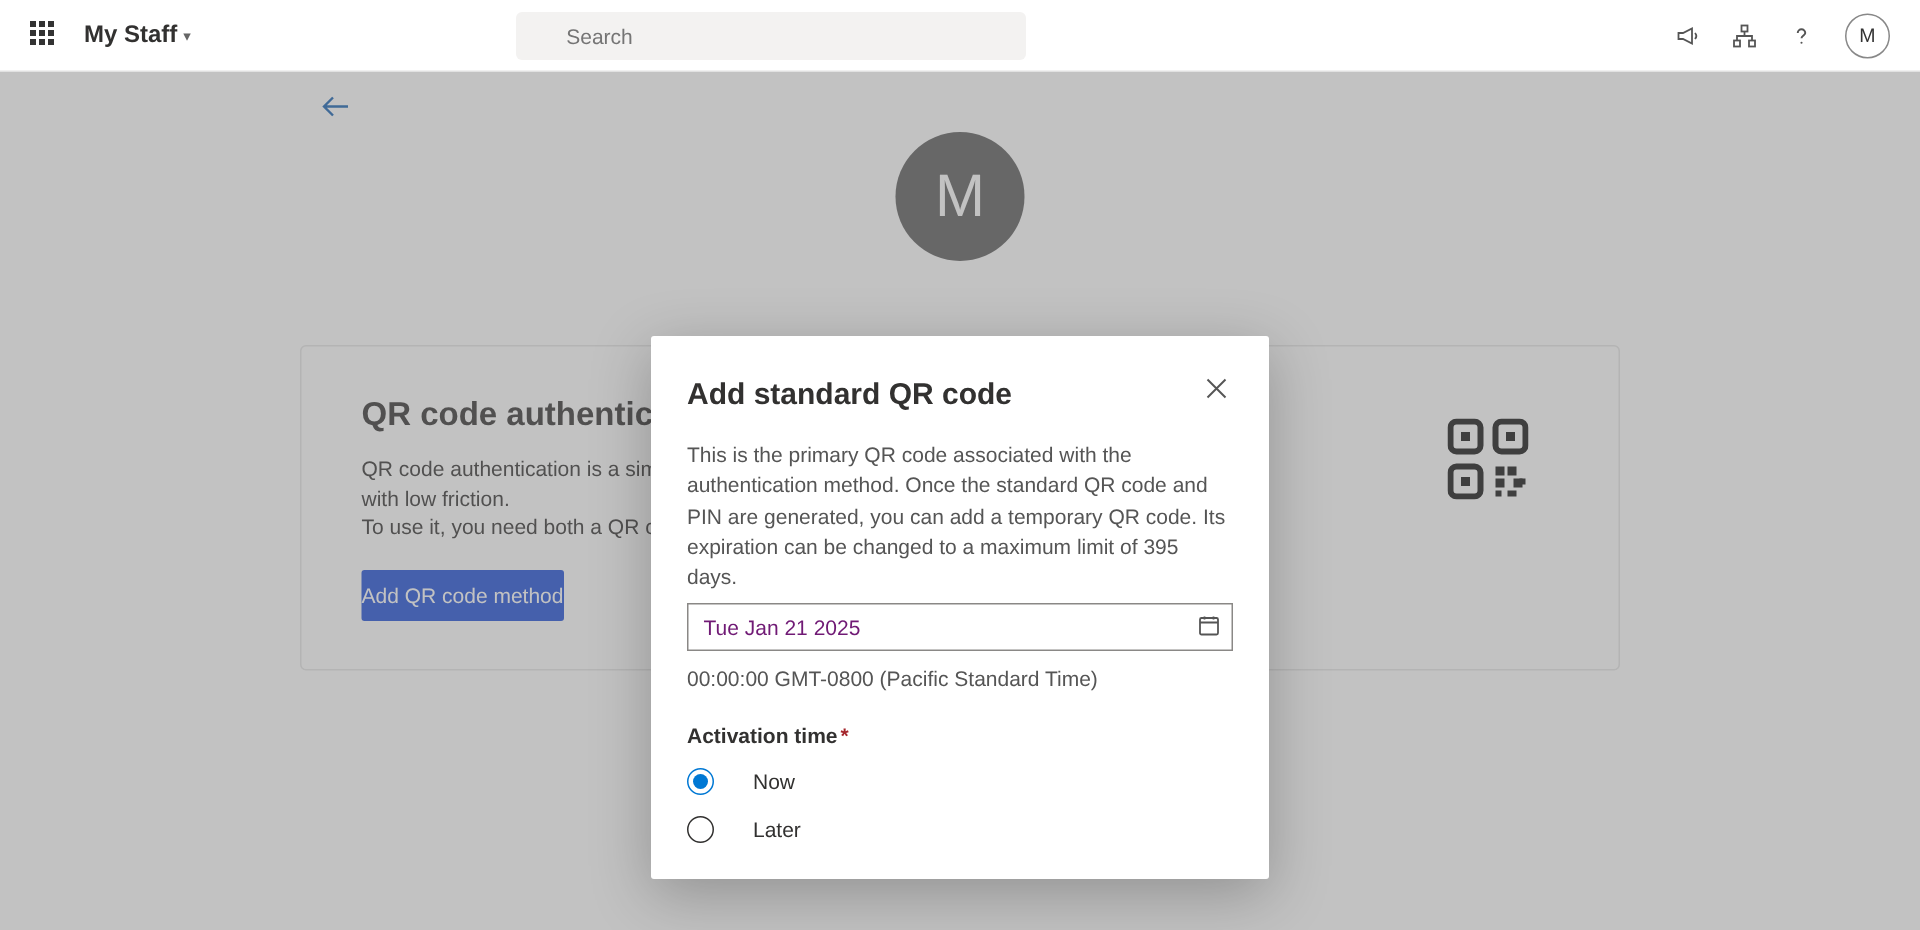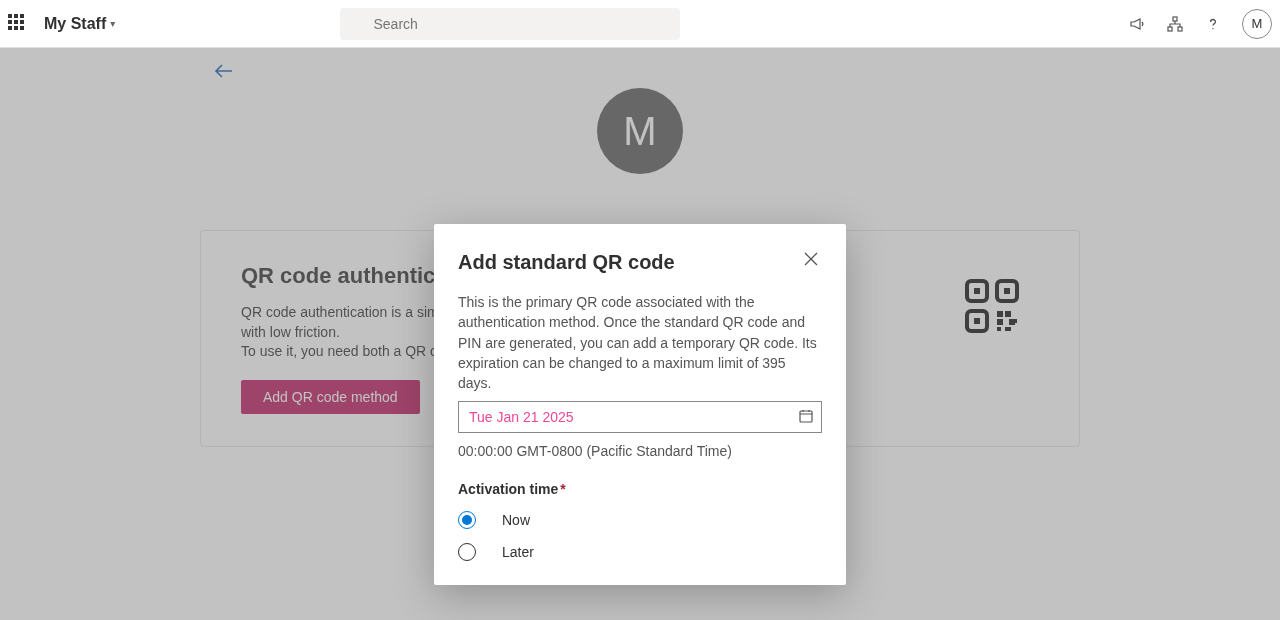--- a/index.html
+++ b/index.html
@@ -1,55 +1,55 @@
 <!DOCTYPE html>
 <html><head>
 <meta charset="utf-8">
 <style>
   * { box-sizing: border-box; margin: 0; padding: 0; }
   html, body { width: 1280px; height: 620px; font-family: "Segoe UI", Arial, sans-serif; overflow: hidden; background:#fff; }
 
   
-  .topbar { height: 48px; display:flex; align-items:center; padding:0 8px; border-bottom:1px solid #e1e1e1; }
+  .topbar { height: 48px; display:flex; align-items:center; padding:0 20px; border-bottom:1px solid #e1e1e1; }
   .waffle { width:20px; height:20px; display:grid; grid-template-columns:repeat(3,4px); grid-template-rows:repeat(3,4px); gap:2px; margin-right:16px; cursor:pointer;}
   .waffle span { background:#333; width:4px; height:4px; }
   .app-name { font-size:16px; color:#323130; font-weight:600; margin-right:4px;}
   .chev { font-size:10px; color:#666; cursor:pointer;}
   .search-wrap { margin-left:auto; margin-right:auto; }
   .searchbox { width:340px; height:32px; background:#f3f2f1; border:none; border-radius:4px; padding:0 12px 0 34px; font-size:14px; color:#555; position:relative;}
   .search-holder { position:relative; }
   .search-holder .sicon { position:absolute; left:10px; top:7px; color:#555; }
   .topicons { display:flex; align-items:center; gap:20px; color:#555; margin-left:auto;}
   .topicons .ticon { width:18px; height:18px; cursor:pointer; display:flex; align-items:center; justify-content:center;}
   .avatar-small { width:30px; height:30px; border:1px solid #888; border-radius:50%; display:flex; align-items:center; justify-content:center; font-size:13px; color:#333; cursor:pointer;}
 
   
   .page { position:relative; height:calc(100% - 48px); }
   .backarrow { position:absolute; left:214px; top:14px; color:#0A66C2; cursor:pointer; font-size:18px; }
   .big-avatar { width:86px; height:86px; border-radius:50%; background:#5a5a5a; color:#fff; font-size:40px; display:flex; align-items:center; justify-content:center; position:absolute; left:597px; top:40px; }
 
   .card { position:absolute; left:200px; top:182px; width:880px; border:1px solid #e5e5e5; border-radius:4px; background:#fff; padding:32px 40px; }
   .card h2 { font-size:22px; font-weight:600; color:#323130; margin-bottom:14px;}
   .card p.desc { font-size:14px; color:#323130; margin-bottom:18px; max-width:520px; line-height:1.4;}
-  .primary-btn { background:#be185d; color:#fff; border:none; font-size:14px; padding:9px 22px; border-radius:2px; cursor:pointer; font-weight:400;}
+  .primary-btn { background:#1d4ed8; color:#fff; border:none; font-size:14px; padding:9px 0; border-radius:2px; cursor:pointer; font-weight:400;}
   .qr-icon { position:absolute; right:60px; top:48px; }
 
   
   .dim { position:absolute; inset:0; background:rgba(120,120,120,0.45); }
 
   
   .modal { position:absolute; left:434px; top:176px; width:412px; background:#fff; border-radius:2px; box-shadow:0 10px 40px rgba(0,0,0,0.25); padding:24px 24px 24px 24px;}
   .modal-head { display:flex; justify-content:space-between; align-items:flex-end;}
   .modal-title { font-size:20px; font-weight:600; color:#323130;}
   .close-x { font-size:16px; color:#555; cursor:pointer; background:none; border:none; padding:4px;}
   .modal-desc { font-size:14px; color:#555; line-height:1.45; margin-top:18px;}
   .field-label { font-size:14px; font-weight:600; color:#323130; margin-top:22px; }
   .req { color:#a4262c; margin-left:2px;}
   .date-wrap { position:relative; margin-top:8px;}
-  .date-input { width:100%; height:32px; border:1px solid #8a8886; padding:0 24px 0 10px; font-size:14px; color:#ec4899;}
+  .date-input { width:100%; height:32px; border:1px solid #8a8886; padding:0 24px 0 10px; font-size:14px; color:#701a75;}
   .cal-icon { position:absolute; right:8px; top:7px; color:#555; cursor:pointer;}
   .tz { font-size:14px; color:#555; margin-top:10px;}
   .radio-row { display:flex; align-items:center; margin-top:14px; gap:10px; cursor:pointer;}
   .radio-outer { width:18px; height:18px; border:1px solid #323130; border-radius:50%; display:flex; align-items:center; justify-content:center;}
   .radio-outer.sel { border-color:#0078d4;}
   .radio-inner { width:10px; height:10px; background:#0078d4; border-radius:50%;}
   .radio-label { font-size:14px; color:#323130;margin-left:16px;}
 </style>
 </head>
 <body>

